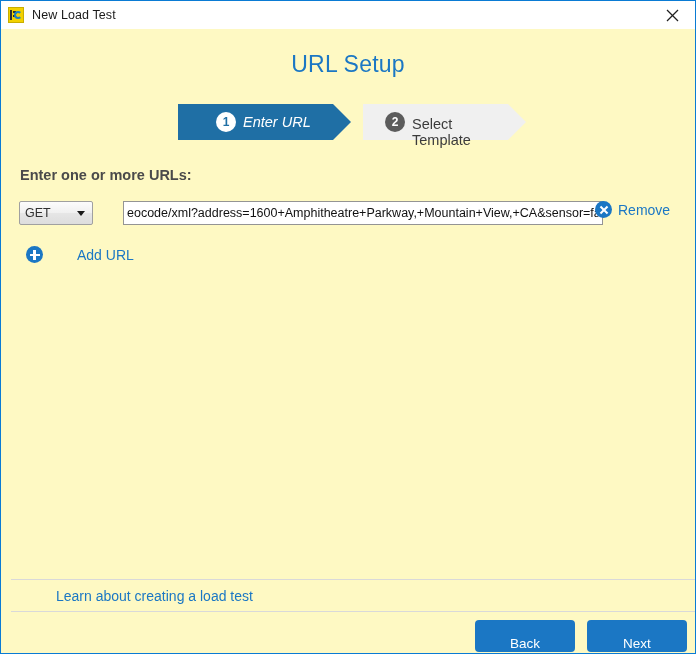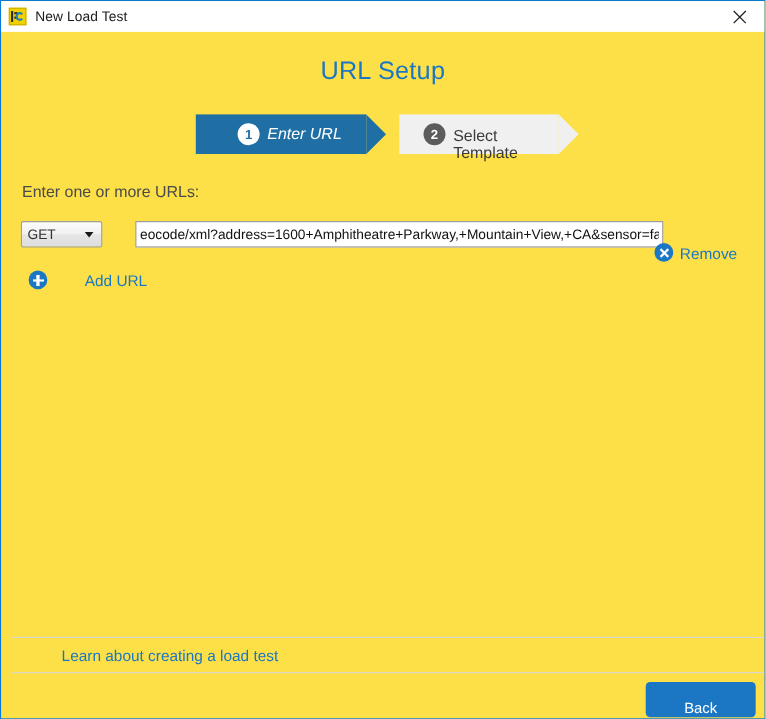--- a/index.html
+++ b/index.html
@@ -10,21 +10,21 @@
   body {
     font-family: "Liberation Sans", sans-serif;
     -webkit-font-smoothing: antialiased;
   }
 
   .window {
     position: relative;
     width: 696px;
     height: 654px;
     box-sizing: border-box;
-    background: #fde047;
+    background: #fef9c3;
     border: 1px solid #0a7bd4;
     overflow: hidden;
   }
 
   
   .titlebar {
     position: absolute;
     left: 0; top: 0;
     width: 694px;
     height: 28px;
@@ -145,21 +145,21 @@
   .step-2 .step-num { background: #5c5c5c; color: #ffffff; }
   .step-1 .step-label { color: #ffffff; font-size: 14.5px; font-style: italic; }
   .step-2 .step-label { color: #3b3b3b; font-size: 14.5px; margin-top: 19px; }
 
   
   .form-label {
     position: absolute;
     left: 19px;
     top: 166px;
     font-size: 14.5px;
-    font-weight: normal;
+    font-weight: bold;
     color: #4a4a4a;
   }
 
   .url-row {
     position: absolute;
     left: 18px;
     top: 200px;
     display: flex;
     align-items: center;
     gap: 24px;
@@ -242,21 +242,21 @@
     background: #ffffff;
   }
   .link-text {
     color: #1b77c4;
     font-size: 14px;
   }
 
   .remove-link {
     position: absolute;
     left: 594px;
-    top: 220px;
+    top: 200px;
     justify-content: flex-end;
   }
   .add-url-link {
     position: absolute;
     left: 25px;
     top: 245px;
     gap: 28px;
   }
 
   
@@ -350,15 +350,16 @@
     <span class="round-icon add"></span>
     <span class="link-text">Add URL</span>
   </div>
 
   <div class="sep sep-top"></div>
   <div class="learn-link">Learn about creating a load test</div>
   <div class="sep sep-bottom"></div>
 
   <div class="footer-buttons">
     <button class="btn">Back</button>
+    <button class="btn">Next</button>
   </div>
 
 </div>
 
 </body></html>

